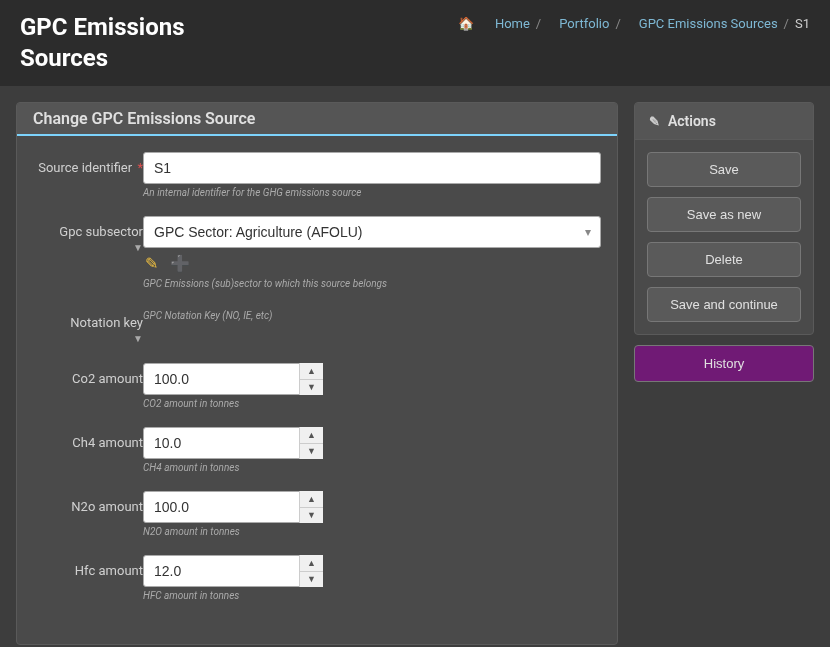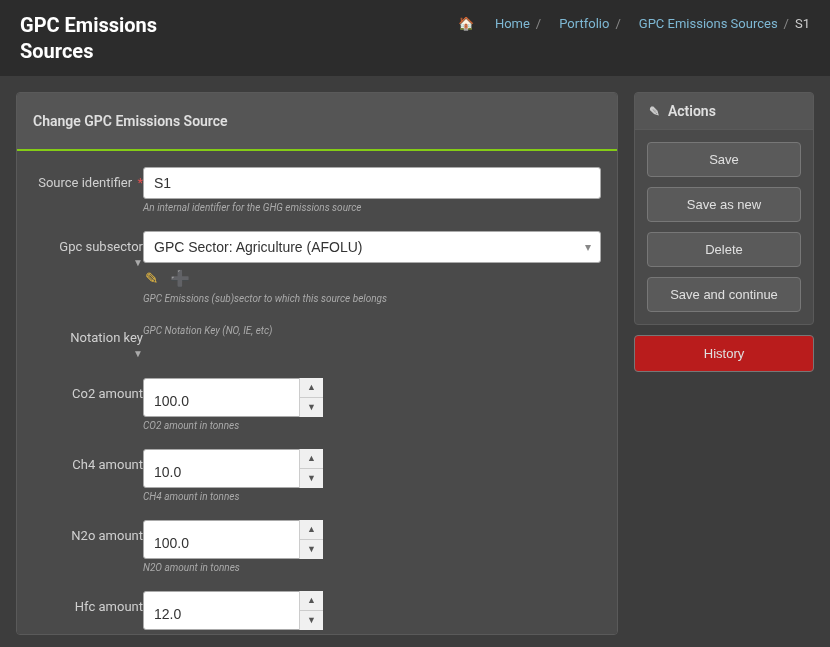--- a/index.html
+++ b/index.html
@@ -14,21 +14,21 @@
 
     
     .header {
       background-color: #2c2c2c;
       padding: 12px 20px;
       display: flex;
       align-items: flex-start;
       justify-content: space-between;
     }
     .header-title {
-      font-size: 20px;
+      font-size: 24px;
       font-weight: bold;
       color: #ffffff;
       line-height: 1.3;
     }
     .breadcrumb {
       display: flex;
       align-items: center;
       gap: 6px;
       font-size: 13px;
       color: #ccc;
@@ -54,25 +54,25 @@
     
     .form-panel {
       flex: 1;
       background-color: #4a4a4a;
       border: 1px solid #5a5a5a;
       border-radius: 4px;
       overflow-y: auto;
     }
     .form-panel-header {
       background-color: #555;
-      padding: 20px 16px;
-      font-size: 14px;
+      padding: 6px 16px;
+      font-size: 16px;
       font-weight: 600;
       color: #e0e0e0;
-      border-bottom: 2px solid #84cc16;
+      border-bottom: 2px solid #7dd3fc;
     }
     .form-body {
       padding: 16px;
     }
     .form-row {
       display: flex;
       align-items: flex-start;
       margin-bottom: 18px;
     }
     .form-label {
@@ -135,21 +135,21 @@
     .icon-btn.edit { color: #f0c040; }
     .icon-btn.add { color: #5cb85c; }
 
     
     .number-input-wrap {
       position: relative;
       width: 180px;
     }
     .number-input {
       width: 100%;
-      padding: 14px 28px 7px 10px;
+      padding: 7px 28px 7px 10px;
       background-color: #ffffff;
       color: #333;
       border: 1px solid #aaa;
       border-radius: 3px;
       font-size: 14px;
       outline: none;
     }
     .spinners {
       position: absolute;
       right: 0;
@@ -222,21 +222,21 @@
       cursor: pointer;
       text-align: center;
     }
 
     .history-btn {
       margin-top: 10px;
       width: 100%;
       padding: 10px 12px;
       border: 1px solid #777;
       border-radius: 4px;
-      background-color: #b91c1c;
+      background-color: #701a75;
       color: #e0e0e0;
       font-size: 13px;
       cursor: pointer;
       text-align: center;
     }
   </style>
 </head>
 <body>
 
 <div class="header">

